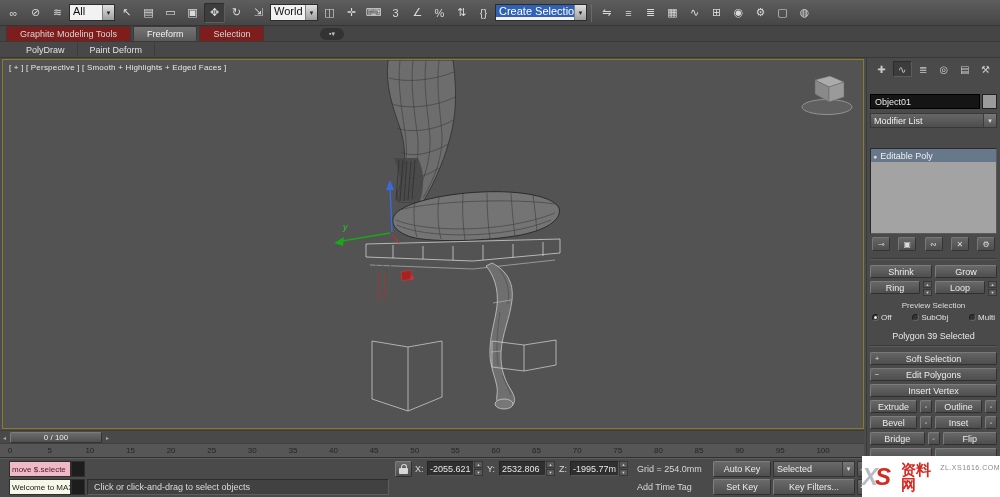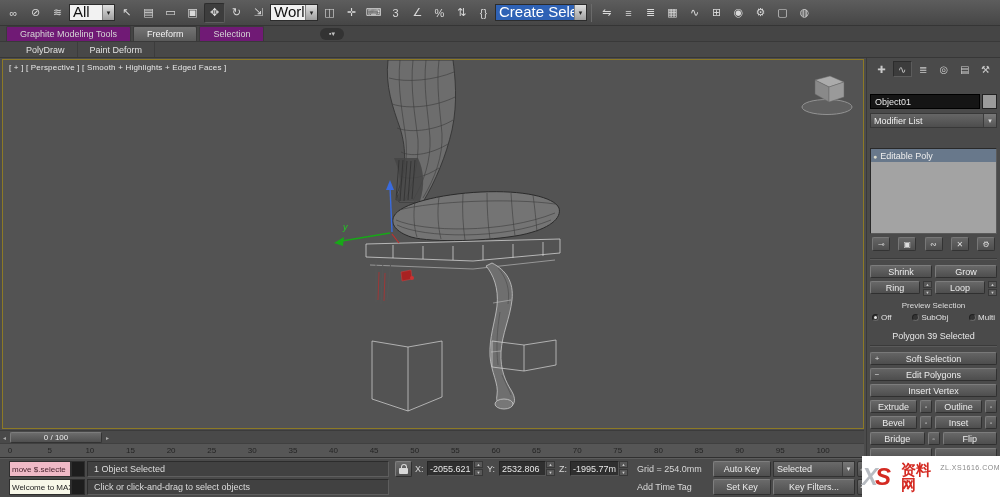--- a/index.html
+++ b/index.html
@@ -9,34 +9,34 @@
 
 
 .toolbar{position:absolute;left:0;top:0;width:1000px;height:26px;
   background:linear-gradient(#5d5d5d,#464646);border-bottom:1px solid #353535;
   display:flex;align-items:center;padding:0 3px;gap:1px}
 .tb-group{display:flex;align-items:center;gap:1px}
 .tb-sep{width:1px;height:18px;background:#3a3a3a;border-right:1px solid #6a6a6a;margin:0 3px}
 .icon-btn{width:21px;height:20px;display:flex;align-items:center;justify-content:center;
   color:#d9d9d9;font-size:11px;border:1px solid transparent;border-radius:2px;flex:none}
 .icon-btn.active{background:#3d3d3d;border-color:#2d2d2d #5e5e5e #5e5e5e #2d2d2d}
-.combo{height:17px;background:#f2f2f2;border:1px solid #2c2c2c;display:flex;align-items:flex-end;
-  font-size:15px;color:#111;flex:none;overflow:hidden}
+.combo{height:17px;background:#f2f2f2;border:1px solid #2c2c2c;display:flex;align-items:flex-start;
+  font-size:11px;color:#111;flex:none;overflow:hidden}
 .combo-text{padding:0 3px;white-space:nowrap;overflow:hidden}
 .combo-arrow{margin-left:auto;width:12px;height:100%;background:linear-gradient(#e0e0e0,#9e9e9e);
   border-left:1px solid #7d7d7d;display:flex;align-items:center;justify-content:center;flex:none}
 .combo-arrow::after{content:"▾";font-size:7px;color:#222}
 .w-all{width:46px}.w-world{width:48px}.w-selset{width:92px}
 .w-selset .combo-text{background:#2f62b5;color:#fff}
 
 
 .ribbon-tabs{position:absolute;left:0;top:26px;width:1000px;height:16px;background:#454545;
   display:flex;align-items:flex-end;padding-left:6px;border-bottom:1px solid #393939}
 .rtab{height:15px;padding:0 13px;display:flex;align-items:center;font-size:9px;color:#d6d6d6;
-  background:#701a75;border:1px solid #3a3a3a;border-bottom:none;border-radius:2px 2px 0 0;margin-right:2px;white-space:nowrap}
+  background:#7f1d1d;border:1px solid #3a3a3a;border-bottom:none;border-radius:2px 2px 0 0;margin-right:2px;white-space:nowrap}
 .rtab.active{background:linear-gradient(#747474,#5a5a5a);color:#f4f4f4}
 .ribbon-min{width:24px;height:12px;background:#333;border-radius:6px;margin:0 0 2px 12px;
   display:flex;align-items:center;justify-content:center;color:#c2c2c2;font-size:7px}
 .ribbon-sub{position:absolute;left:0;top:42px;width:1000px;height:16px;background:#484848;
   border-bottom:1px solid #373737;display:flex;align-items:center;padding-left:14px}
 .subtab{height:15px;padding:0 12px;font-size:9px;color:#e2e2e2;display:flex;align-items:center;
   border-right:1px solid #3c3c3c;white-space:nowrap}
 
 
 .viewport{position:absolute;left:2px;top:59px;width:862px;height:370px;background:#535353;
@@ -555,21 +555,20 @@
     <div class="btn-row">
       <div class="pbtn"></div>
       <div class="pbtn"></div>
     </div>
   </div>
 
   <div class="statusbar">
     <div class="sb-row row1">
       <div class="listener pink">move $.selecte</div>
       <div class="listener-fill"></div>
-      <div class="sb-field" style="left:78px;width:302px">1 Object Selected</div>
       <div class="sb-btn lockbox" style="left:386px;width:17px">
         <span class="lock-shackle"></span>
           <span class="lock-body"></span>
       </div>
       <div class="sb-label" style="left:406px">X:</div>
       <div class="coord-field" style="left:418px;width:56px">
         <div class="coord-box">-2055.621</div>
         <div class="spin">
             <i class="up"></i>
             <i class="dn"></i>

